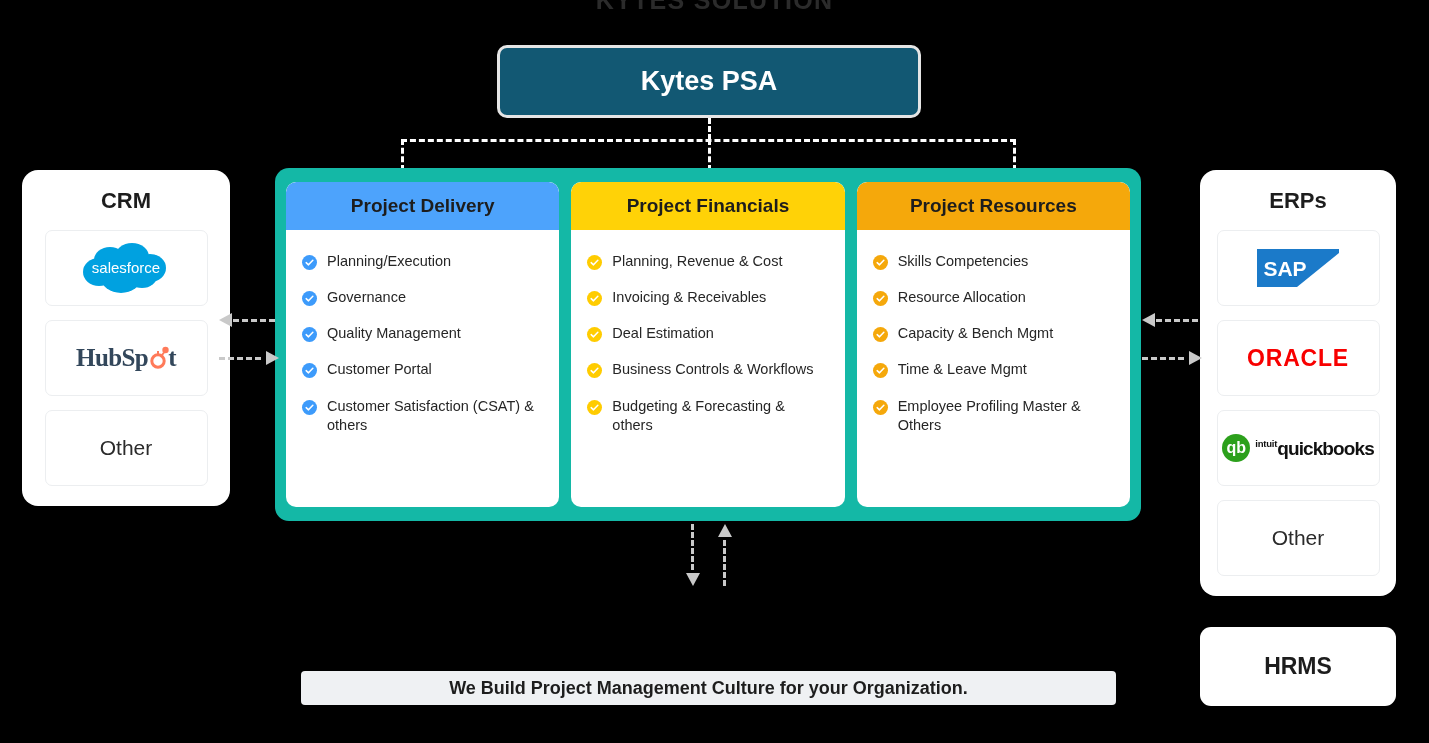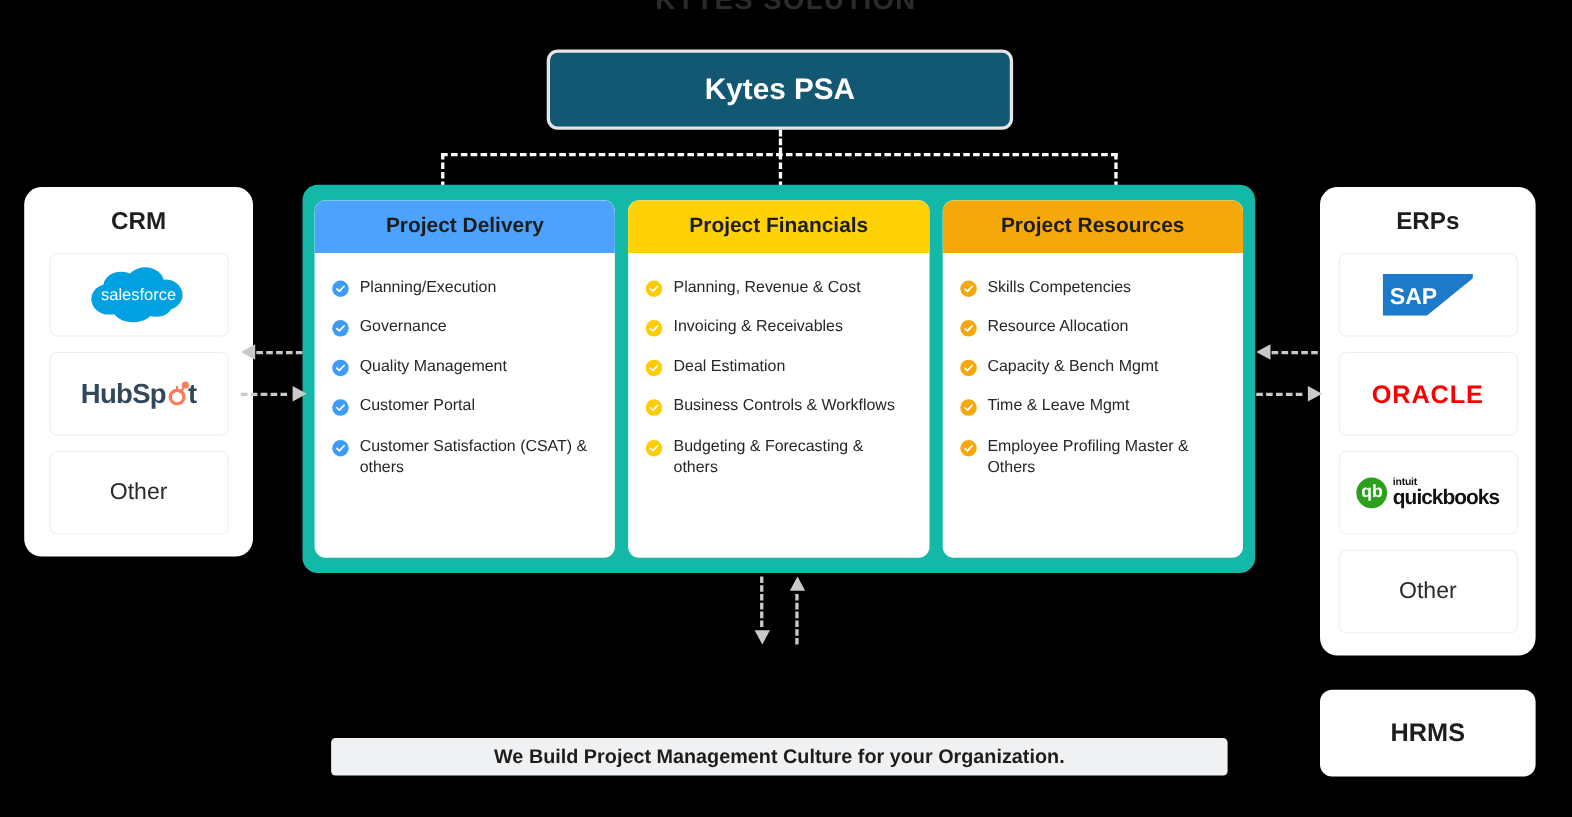--- a/index.html
+++ b/index.html
@@ -157,33 +157,33 @@
     position: absolute; left: 301px; top: 671px;
     width: 815px; height: 34px;
     background: #eff1f3; border-radius: 4px;
     display: flex; align-items: center; justify-content: center;
     color: #1d1d1d; font-size: 18px; font-weight: bold;
   }
 
   
   .sf-logo { position: relative; width: 104px; height: 56px; }
   .hs-logo { display: flex; align-items: center; }
-  .hs-text { font-size: 25px; font-weight: bold; color: #33475b; letter-spacing: -0.6px; }
+  .hs-text { font-size: 25px; font-weight: bold; color: #33475b; letter-spacing: -0.6px; font-family: Liberation Serif, serif; }
   .sap-logo { width: 82px; height: 38px; }
   .oracle-text {
     font-size: 23px; font-weight: bold; color: #f80000;
     letter-spacing: 0.8px; font-family: "Liberation Sans", sans-serif;
   }
   .qb-logo { display: flex; align-items: center; gap: 5px; }
   .qb-circle {
     width: 28px; height: 28px; border-radius: 50%;
     background: #2ca01c; display: flex; align-items: center; justify-content: center;
     color: #ffffff; font-size: 16px; font-weight: bold;
   }
-  .qb-words { display: flex; flex-direction: column; line-height: 1; }
+  .qb-words { display: flex; flex-direction: row; line-height: 1; }
   .qb-intuit { font-size: 9.5px; font-weight: bold; color: #111111; letter-spacing: -0.2px; }
   .qb-name { font-size: 19px; font-weight: bold; color: #111111; letter-spacing: -0.9px; }
 </style>
 </head>
 <body>
 
 <div id="stage">
 
   <div class="section-title">KYTES SOLUTION</div>
 

